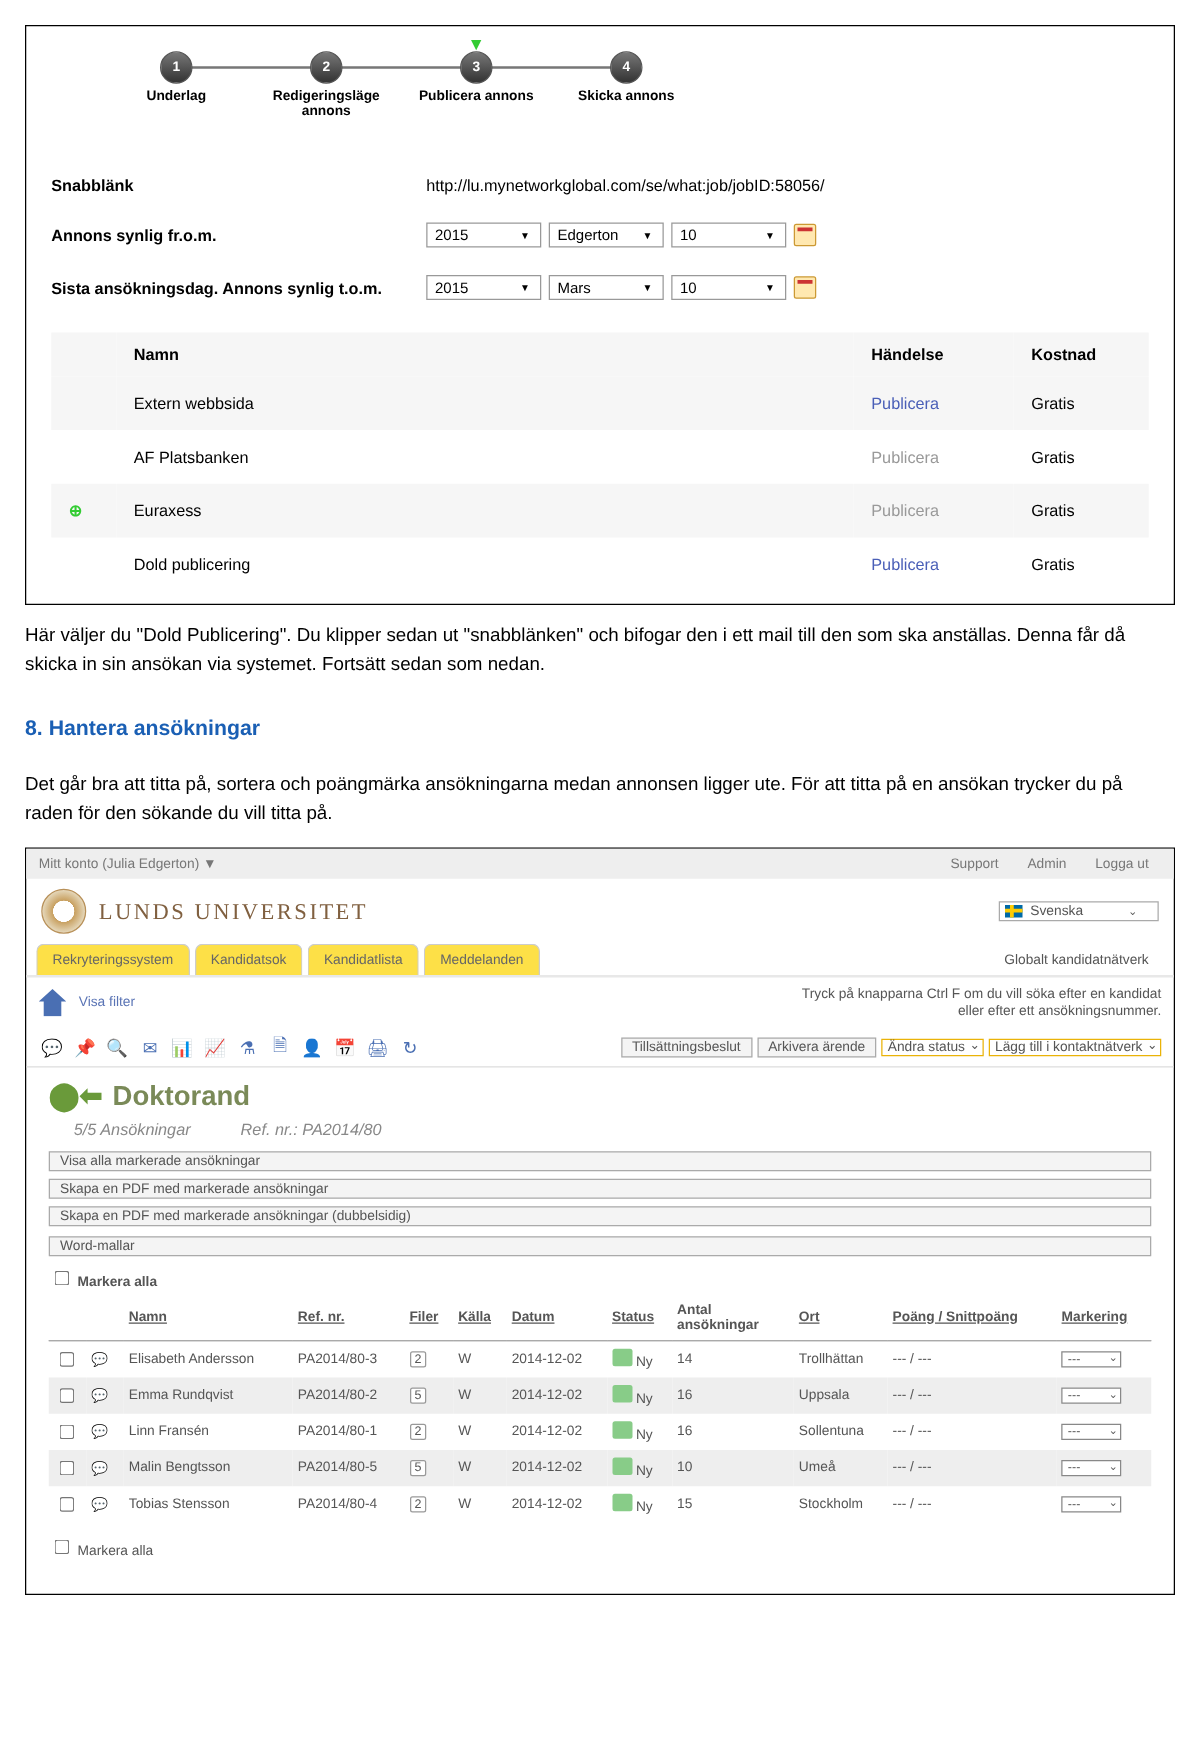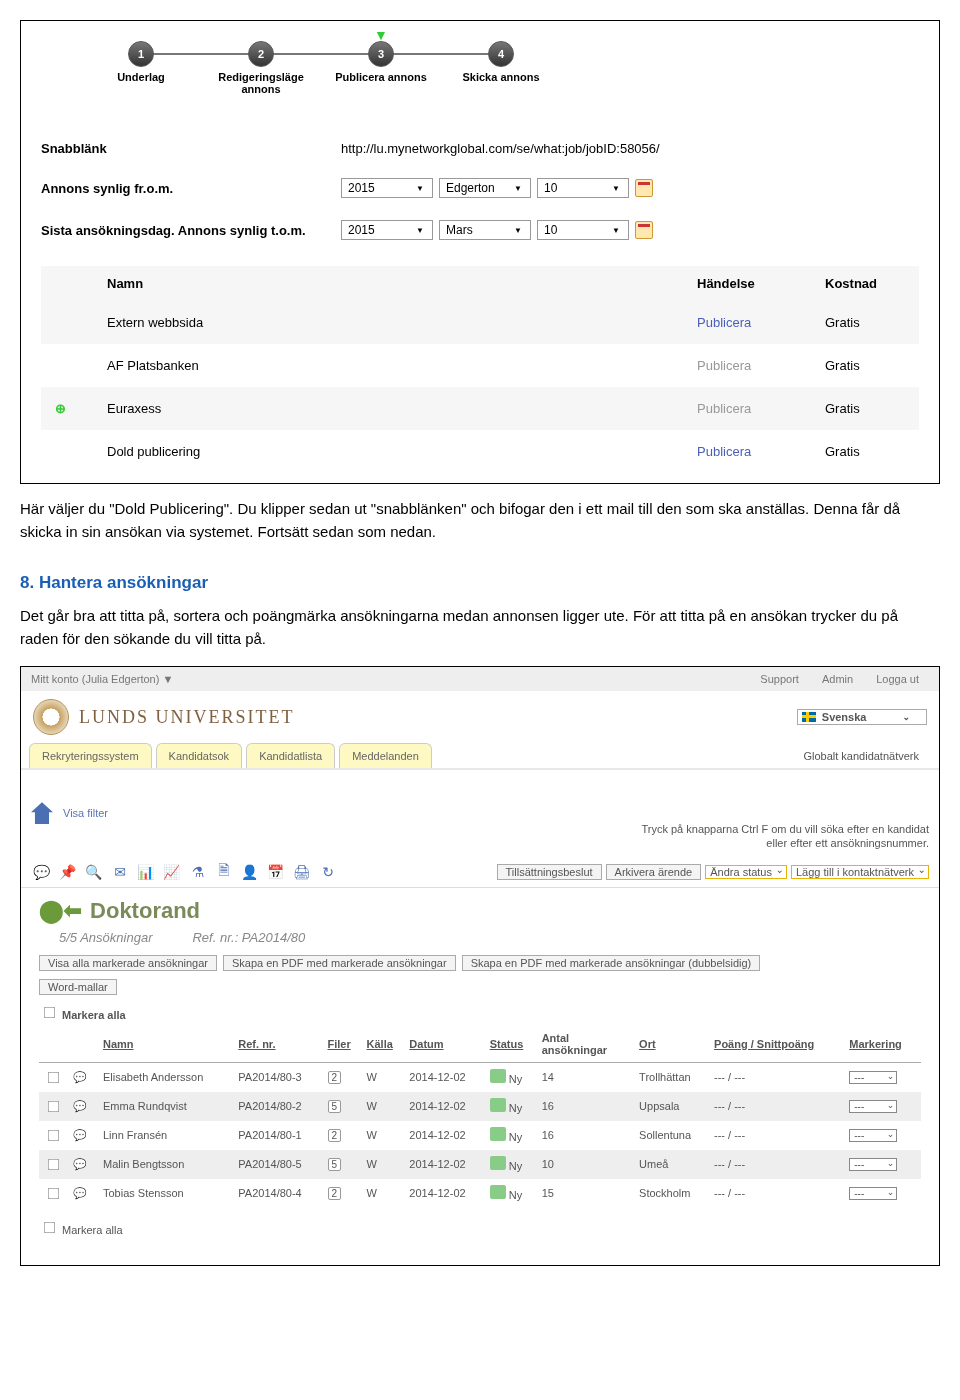--- a/index.html
+++ b/index.html
@@ -144,21 +144,21 @@
   }
   
   .bodytext p {
     font-size: 15px;
     line-height: 1.5;
     margin: 8px 0 16px;
   }
   .bodytext h3 {
     color: #1a5fb4;
     font-size: 17px;
-    margin: 30px 0 12px;
+    margin: 30px 0 24px;
   }
   
   .rec {
     font-size: 11px;
     color: #555;
   }
   .topbar {
     background: #eee;
     padding: 6px 10px;
     display: flex;
@@ -186,38 +186,37 @@
     border:1px solid #b89058;
   }
   .langbox {
     border: 1px solid #aaa;
     padding: 1px 16px 1px 4px;
     display: inline-flex;
     align-items: center;
     gap: 6px;
     font-size: 11px;
     background: #fff;
-    font-weight: bold;
   }
   .sweflag {
     display:inline-block;width:14px;height:10px;background:#006aa7;position:relative;
   }
   .sweflag::before{content:"";position:absolute;background:#fecc02;top:3px;left:0;right:0;height:3px;}
   .sweflag::after{content:"";position:absolute;background:#fecc02;top:0;bottom:0;left:4px;width:3px;}
   .tabs {
     display:flex; gap:4px; padding: 0 8px;
     border-bottom: 2px solid #e8e8e8;
     justify-content: space-between;
     align-items: flex-end;
   }
   .tabs .tabgroup { display:flex; gap:4px;}
   .tab {
     border:1px solid #ccc; border-bottom:none;
     padding:6px 12px;
-    background:#fef9c3;
+    background:#fde047;
     border-radius: 6px 6px 0 0;
     font-size:11px;
     color:#666;
   }
   .tab.flat {
     border:none;background:none;
     color:#555;
   }
   .toolbarrow {
     display:flex; align-items:center; justify-content:space-between;
@@ -251,21 +250,21 @@
     display:flex;align-items:center;gap:8px;
   }
   .jobtitle .back {
     color:#6a9a3a;font-size:22px;
   }
   .subtitle {
     padding:6px 20px;color:#888;font-size:13px;font-style:italic;
     display:flex;gap:40px;
   }
   .btnrow {
-    display:flex;gap:6px;flex-wrap:wrap;padding:4px 0;
+    display:flex;gap:6px;flex-wrap:wrap;padding:4px 0;flex-direction:column;
   }
   .chk { transform:scale(0.9); }
   .listtbl {
     width:100%;border-collapse:collapse;font-size:11px;color:#555;
   }
   .listtbl th {
     text-align:left;padding:6px 4px;border-bottom:1px solid #aaa;font-weight:bold;
   }
   .listtbl th u { text-decoration:underline;}
   .listtbl td { padding:5px 4px; vertical-align:middle;}
@@ -274,21 +273,21 @@
     background:#8c8;color:#fff;border-radius:2px;padding:0 4px;display:inline-block;font-size:10px;width:8px;height:14px;
   }
   .fileico {
     display:inline-flex;border:1px solid #999;padding:0 3px;font-size:10px;border-radius:2px;background:#fff;
   }
   .selmark {
     border:1px solid #888;font-size:10px;padding:0 14px 0 4px;background:#fff;display:inline-block;
     position:relative;min-width:28px;
   }
   .selmark::after{content:"⌄";position:absolute;right:2px;top:-1px;font-size:9px;}
-  .helpnote{font-size:11px;color:#555;text-align:right;line-height:1.3;margin-top:46px;}
+  .helpnote{font-size:11px;color:#555;text-align:right;line-height:1.3;}
 </style>
 </head>
 <body>
 
 <div class="frame">
   <div class="steps">
     <div class="step">
       <div class="circle">1</div>
       <div>Underlag</div>
       <div class="line"></div>

